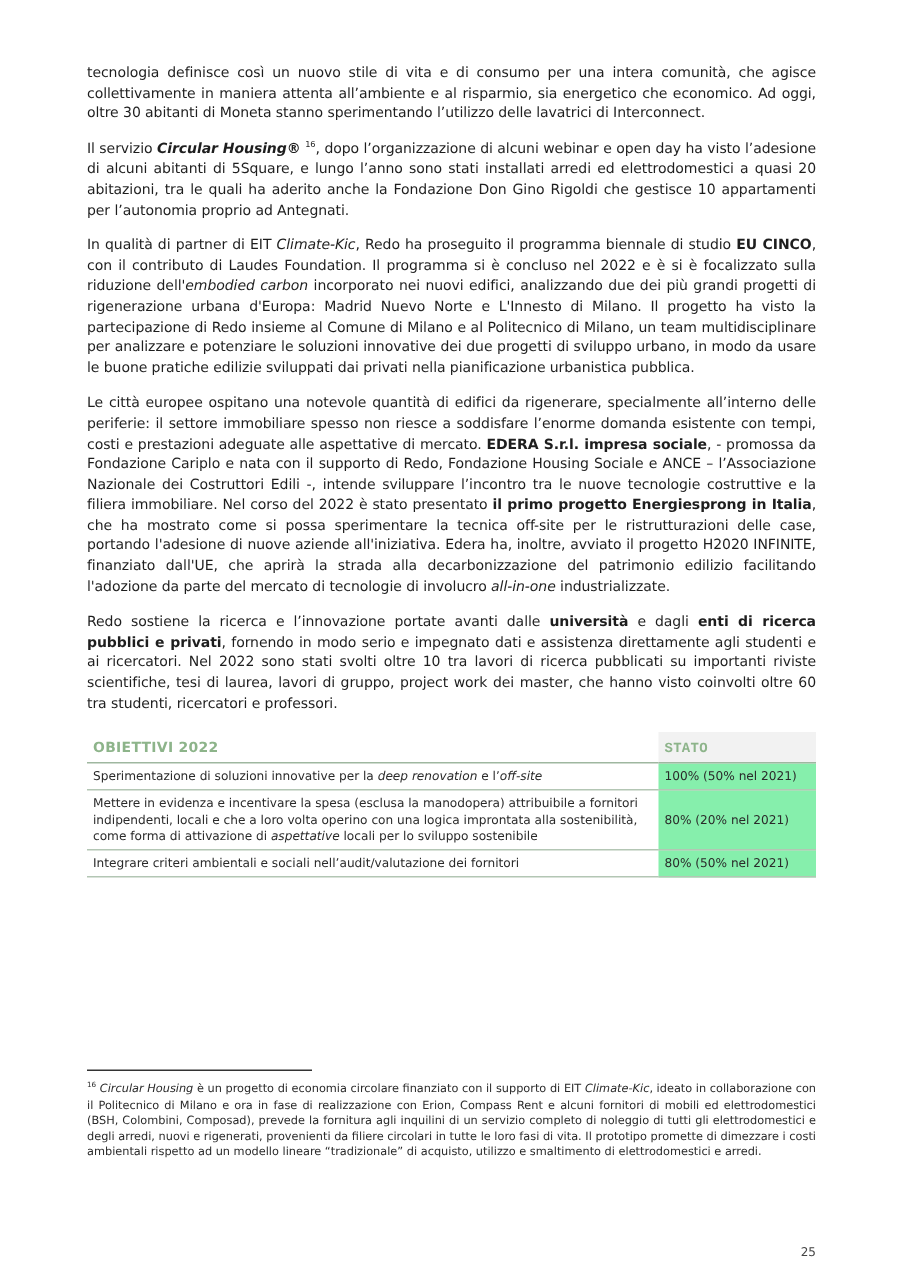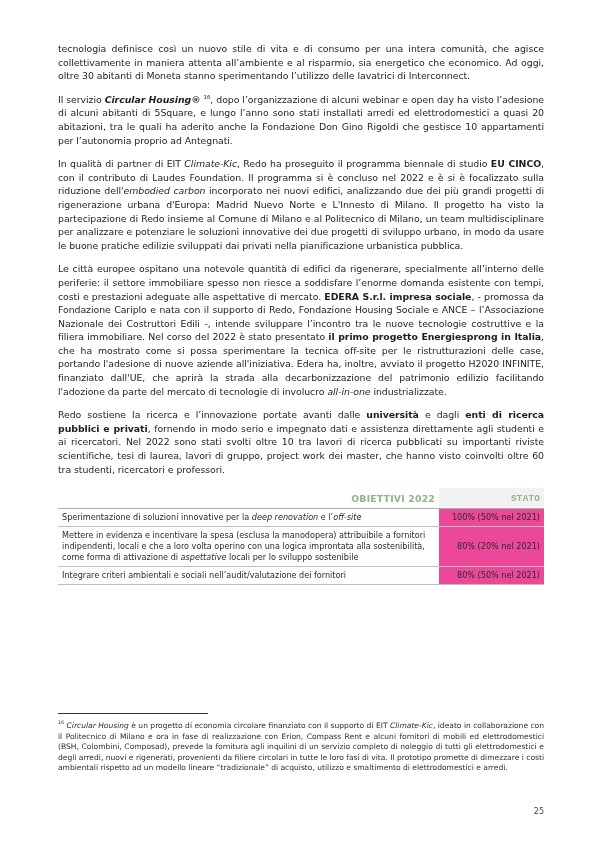--- a/index.html
+++ b/index.html
@@ -19,40 +19,40 @@
     p.body.first { margin-top: 0; }
     sup { font-size: 5.5px; vertical-align: super; line-height: 0; }
     b { font-weight: bold; }
     i { }
 
     table.obj {
       width: 486px; border-collapse: collapse; margin-top: 12px;
       font-size: 8.1px; line-height: 11px; color: #2a2a2a;
     }
     table.obj th {
-      text-align: right; font-weight: bold; color: #8db48a;
+      text-align: left; font-weight: bold; color: #8db48a;
       font-size: 9.3px; padding: 5px 4px 4px 4px;
       border-bottom: 1.5px solid #9fb7a0;
       letter-spacing: 0.2px;
     }
     table.obj th.stato { background: #f2f2f2; width: 97px; font-family: Liberation Mono, monospace; }
     table.obj td {
       padding: 3px 4px; vertical-align: middle;
       border-bottom: 1.5px solid #b3c6b4;
     }
-    table.obj td.stato { background: #ec4899; white-space: nowrap; text-align: right; }
+    table.obj td.stato { background: #86efac; white-space: nowrap; }
 
     .fn-rule { position: absolute; left: 58px; top: 713px; width: 150px; height: 1px; background: #333; }
     .footnote {
       position: absolute; left: 58px; top: 721px; width: 486px;
       font-size: 7.55px; line-height: 10.6px; text-align: justify; color: #2a2a2a;
     }
     .footnote sup { font-size: 4.8px; }
     .pagenum {
-      position: absolute; right: 56px; top: 807px;
+      position: absolute; right: 56px; top: 830px;
       font-size: 8px; color: #444;
     }
   </style>
 </head>
 <body>
 
 <div class="page">
 
   <p class="body first">tecnologia definisce così un nuovo stile di vita e di consumo per una intera comunità, che agisce collettivamente in maniera attenta all’ambiente e al risparmio, sia energetico che economico. Ad oggi, oltre 30 abitanti di Moneta stanno sperimentando l’utilizzo delle lavatrici di Interconnect.</p>
 

